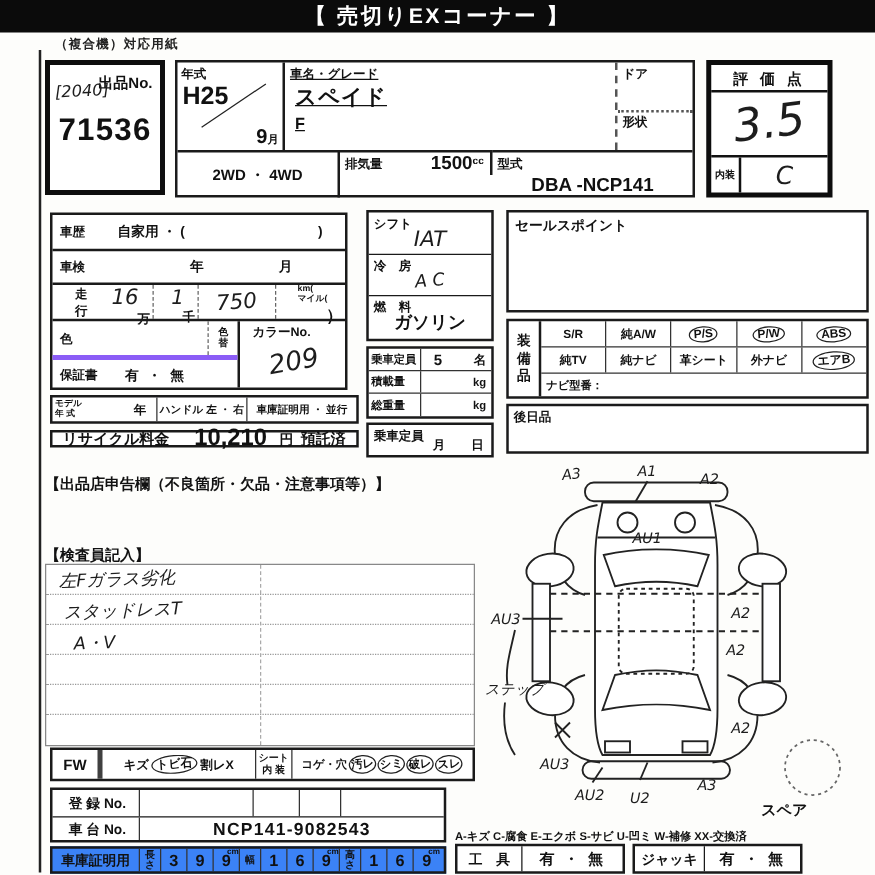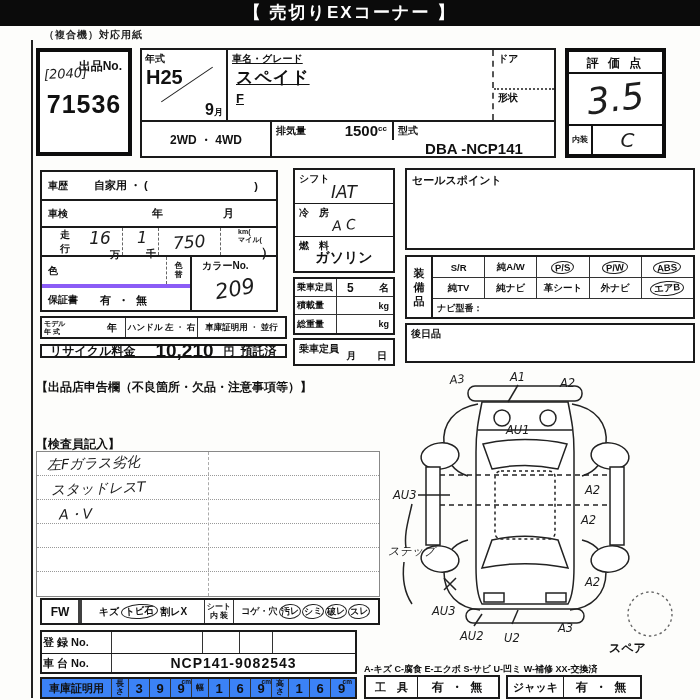--- a/index.html
+++ b/index.html
@@ -102,21 +102,21 @@
   .vdash { position:absolute; left:50%; top:0; bottom:0; border-left:1px dashed #aaa; }
   .note { position:absolute; font-size:14px; transform:rotate(-2deg); white-space:nowrap; }
   
   .fwbox { left:40px; top:598px; width:340px; height:27px; border:2px solid #1a1a1a; background:#fff;
            display:flex; align-items:center; }
   .fwcell { height:100%; display:flex; align-items:center; justify-content:center; }
   .regbox { left:40px; top:630px; width:317px; height:44px; border:2px solid #1a1a1a; background:#fff; }
   .regrow { position:absolute; left:0; right:0; top:0; height:21px; }
   .chrow { position:absolute; left:0; right:0; top:21px; bottom:0; border-top:1.5px solid #1a1a1a; }
   .rlab { position:absolute; left:0; top:0; bottom:0; width:70px; border-right:1px solid #333;
-          display:flex; align-items:center; padding-left:1px; font-size:11px; font-weight:bold; }
+          display:flex; align-items:center; padding-left:13px; font-size:11px; font-weight:bold; }
   .regdiv { position:absolute; top:0; bottom:0; border-left:1px solid #333; }
   .garage { left:40px; top:677px; width:317px; height:22px; border:2.5px solid #1a1a1a; background:#3b82f6;
             display:flex; }
   .gcell { height:100%; display:flex; align-items:center; justify-content:center;
            border-right:1px solid #333; position:relative; }
   .gdigit { width:21px; font-size:13px; font-weight:bold; }
   .gunit { width:17px; }
   .cmtag { position:absolute; right:0px; top:-1px; font-size:6.5px; font-weight:bold; }
   .legend { left:364px; top:663px; font-size:9px; font-weight:bold; white-space:nowrap; }
   .toolbox { top:675px; height:24px; border:2px solid #1a1a1a; background:#fff;

